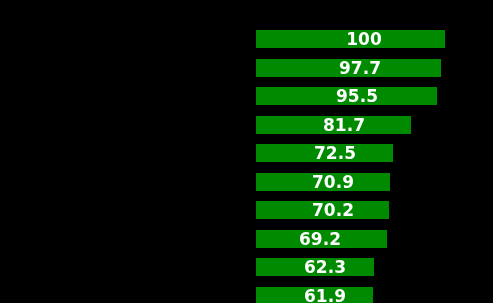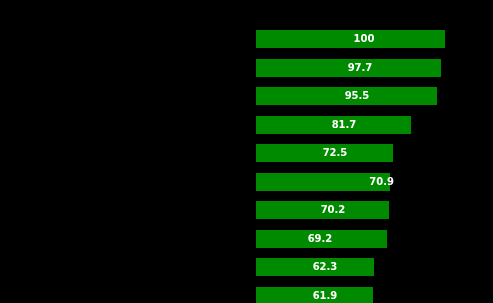--- a/index.html
+++ b/index.html
@@ -38,21 +38,21 @@
     top: 0;
     height: 18px;
     background: #008a00;
   }
   .bar-label {
     position: absolute;
     top: 0;
     height: 18px;
     line-height: 18px;
     color: #ffffff;
-    font-size: 10px;
+    font-size: 17px;
     font-weight: bold;
     font-family: "DejaVu Sans", sans-serif;
     text-align: center;
     white-space: nowrap;
     letter-spacing: 0px;
   }
 </style>
 </head>
 <body>
 
@@ -79,21 +79,21 @@
       <div class="bar-label" style="left: 299px; width: 90px; height: 14px; line-height: 18px; color: rgb(255, 255, 255);">81.7</div>
     </div>
 
     <div class="bar-row" style="top: 144px; height: 18px;">
       <div class="bar-rect" style="left: 256px; width: 137px; height: 18px; background: rgb(0, 138, 0);"></div>
       <div class="bar-label" style="left: 290px; width: 90px; height: 30px; line-height: 18px; color: rgb(255, 255, 255);">72.5</div>
     </div>
 
     <div class="bar-row" style="top: 173px; height: 18px;">
       <div class="bar-rect" style="left: 256px; width: 134px; height: 18px; background: rgb(0, 138, 0);"></div>
-      <div class="bar-label" style="left: 304px; width: 90px; height: 16px; line-height: 18px; color: rgb(255, 255, 255); text-align: right;">70.9</div>
+      <div class="bar-label" style="left: 288px; width: 90px; height: 16px; line-height: 18px; color: rgb(255, 255, 255);">70.9</div>
     </div>
 
     <div class="bar-row" style="top: 201px; height: 18px;">
       <div class="bar-rect" style="left: 256px; width: 133px; height: 18px; background: rgb(0, 138, 0);"></div>
       <div class="bar-label" style="left: 288px; width: 90px; height: 26px; line-height: 18px; color: rgb(255, 255, 255);">70.2</div>
     </div>
 
     <div class="bar-row" style="top: 230px; height: 18px;">
       <div class="bar-rect" style="left: 256px; width: 131px; height: 18px; background: rgb(0, 138, 0);"></div>
       <div class="bar-label" style="left: 275px; width: 90px; height: 18px; line-height: 18px; color: rgb(255, 255, 255);">69.2</div>

